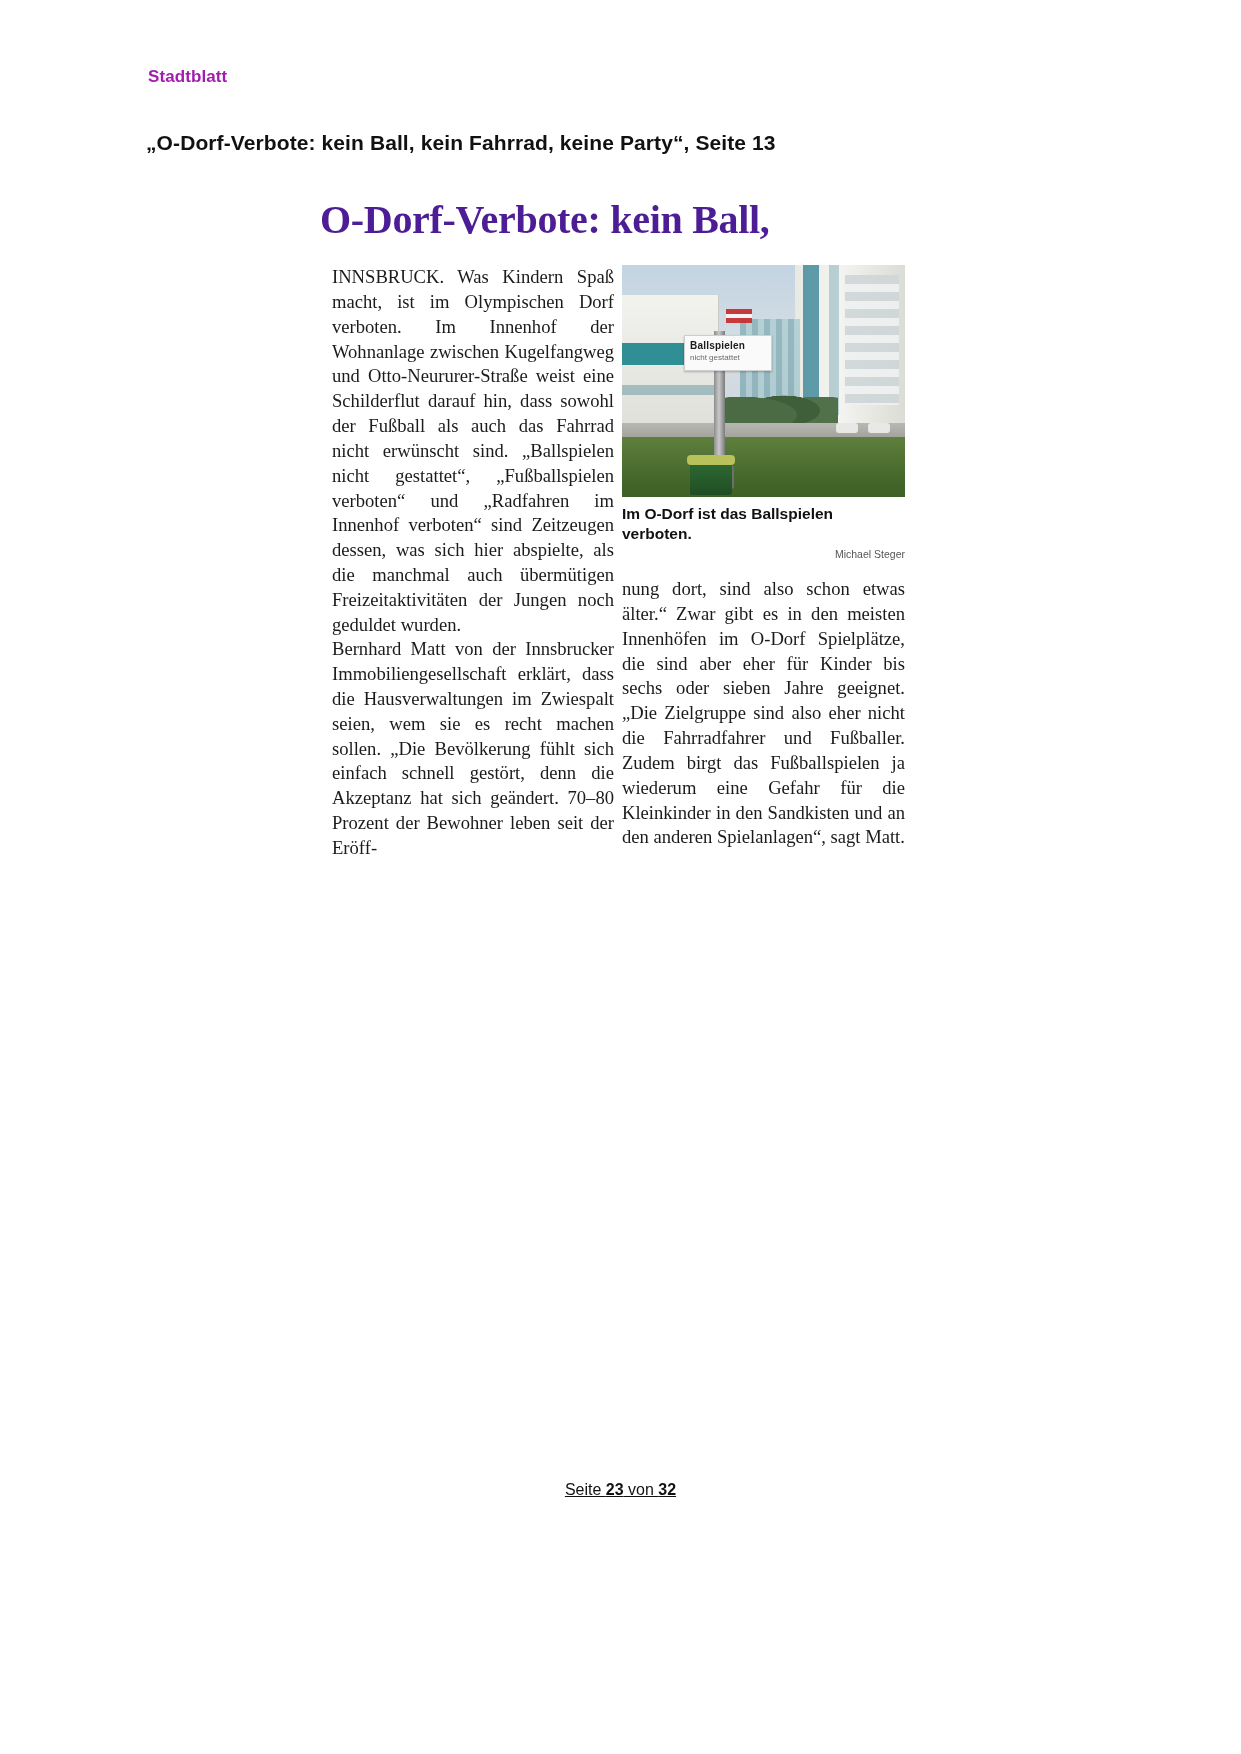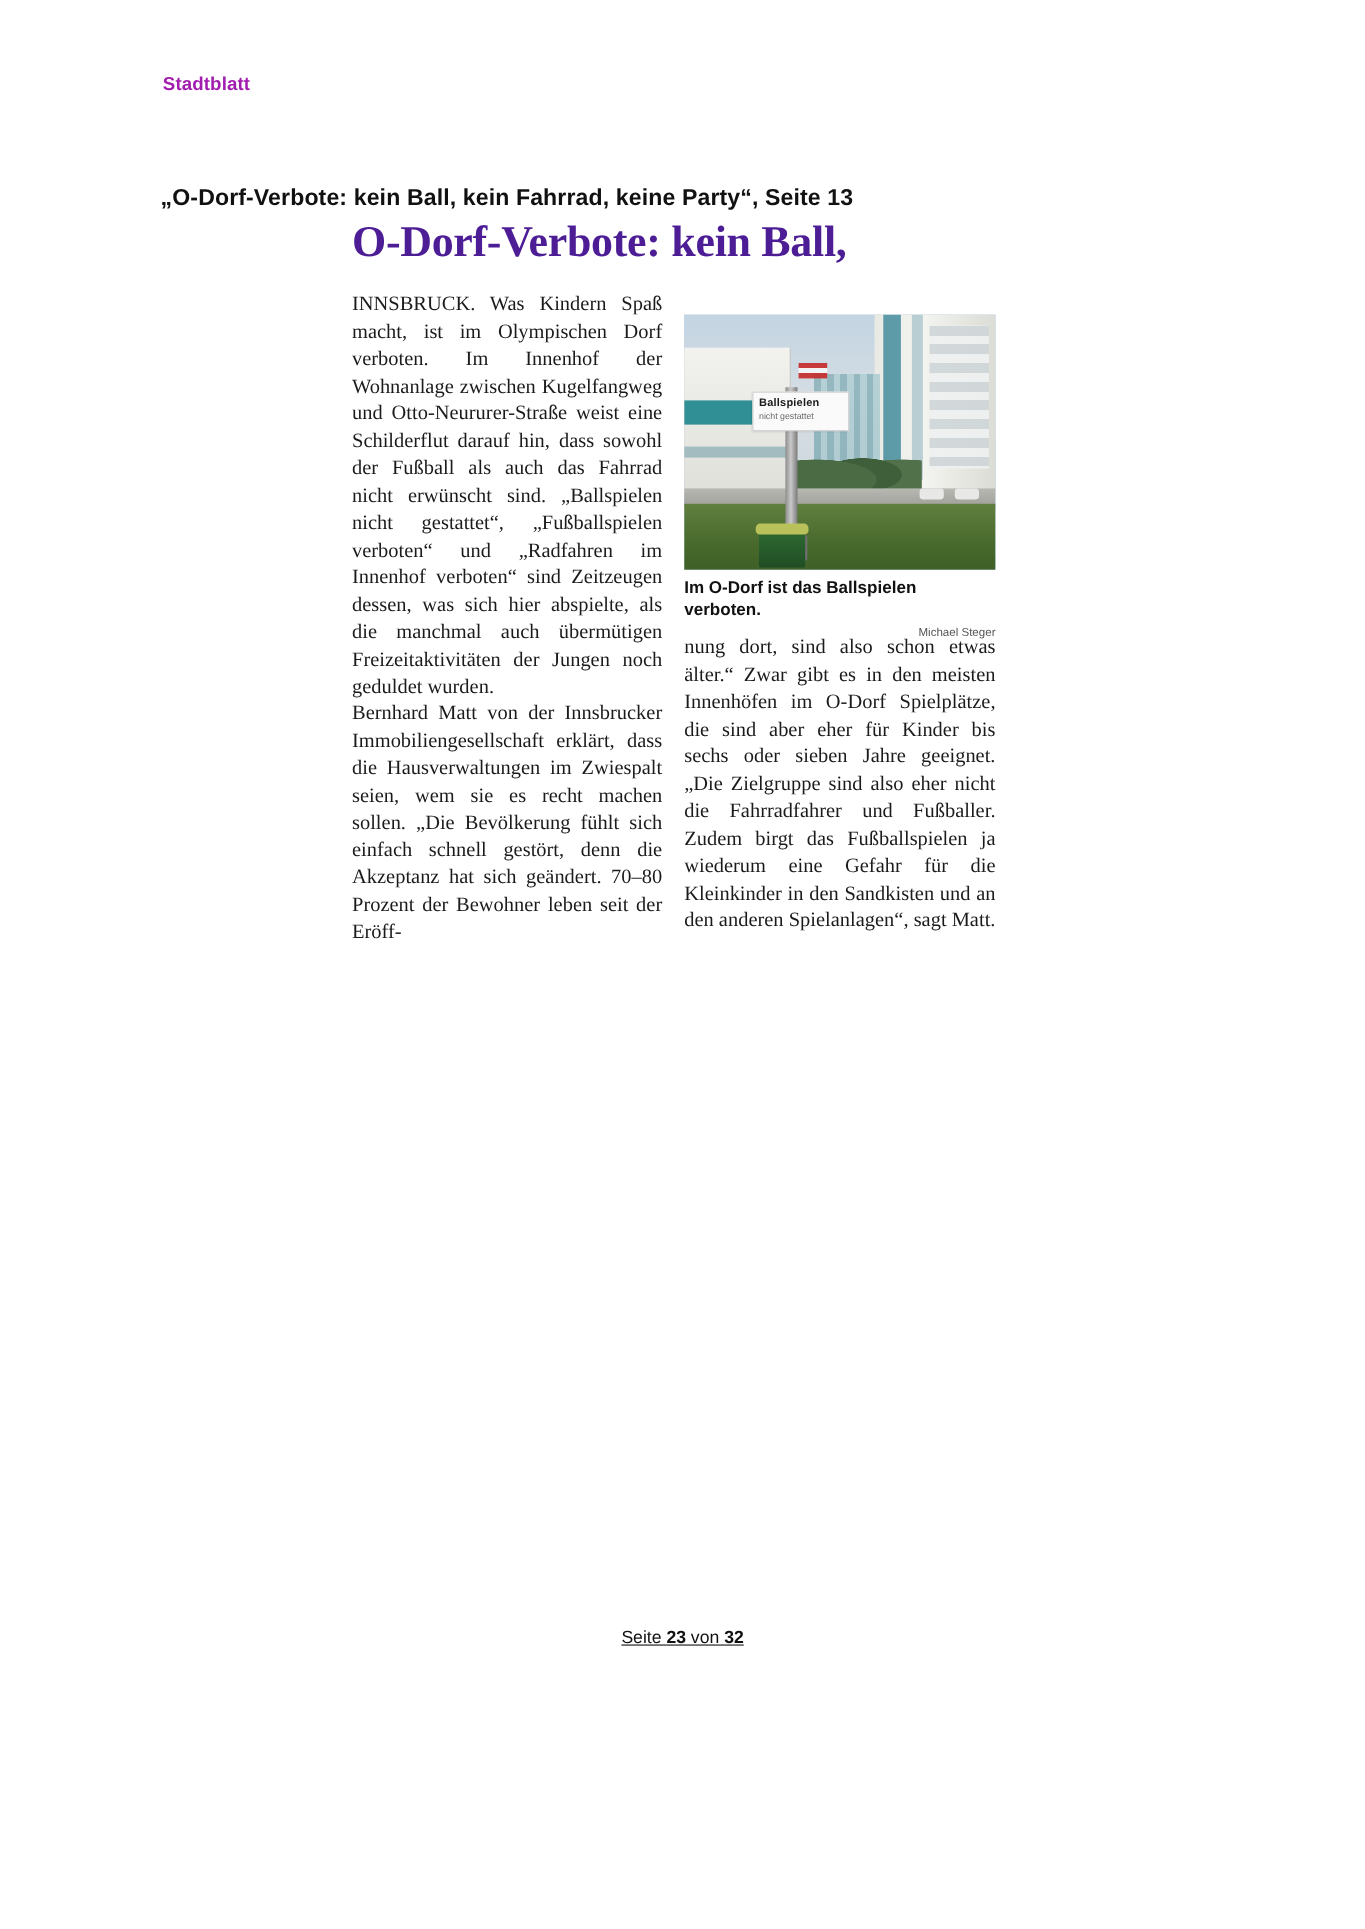--- a/index.html
+++ b/index.html
@@ -35,21 +35,20 @@
 
   .doc-title {
     position: absolute;
     left: 146px;
     top: 131px;
     font-size: 21px;
     font-weight: bold;
     letter-spacing: 0.1px;
     color: #111;
     white-space: nowrap;
-    margin-top: 37px;
   }
 
   
   .clipping {
     position: absolute;
     left: 320px;
     top: 196px;
     width: 585px;
   }
 
@@ -62,31 +61,30 @@
     color: #4c1d95;
     margin: 0 0 22px 0;
   }
 
   .clip-body {
     position: relative;
   }
 
   .col-left {
     position: absolute;
-    left: 0;
+    left: 12px;
     top: 0;
     width: 282px;
   }
 
   .col-right-top {
     position: absolute;
     left: 302px;
     top: 0;
     width: 283px;
-    margin-top: 21px;
   }
 
   .col-right-bottom {
     position: absolute;
     left: 302px;
     top: 312px;
     width: 283px;
   }
 
   .art-p {

